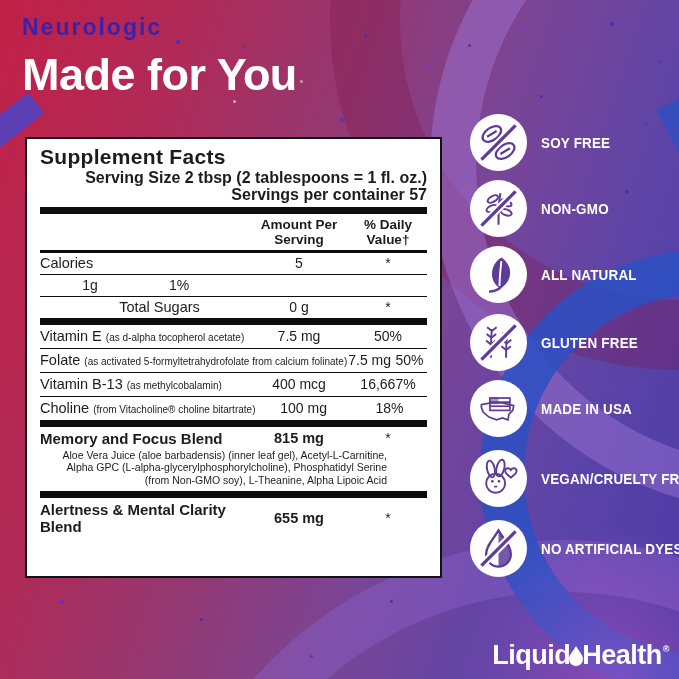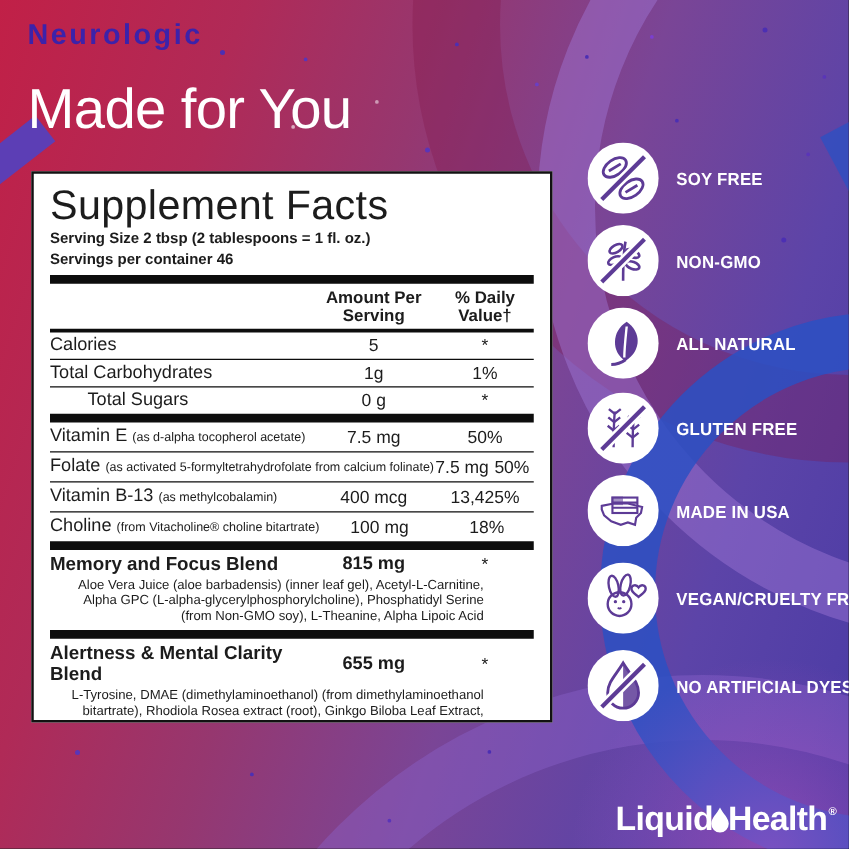--- a/index.html
+++ b/index.html
@@ -13,38 +13,38 @@
   .ring-bottom{left:150px;top:540px;width:720px;height:720px;border:52px solid rgba(140,100,205,.40);}
   .ring-blue{left:480px;top:250px;width:360px;height:360px;border:44px solid rgba(43,80,195,.85);}
   .band-blue{position:absolute;left:596px;top:210px;width:300px;height:44px;background:rgba(43,80,195,.75);transform:rotate(62deg);}
   .band-blue2{position:absolute;left:-46px;top:118px;width:92px;height:26px;background:rgba(75,67,200,.85);transform:rotate(-38deg);}
   .glow-magenta{position:absolute;left:450px;top:520px;width:300px;height:300px;
     background:radial-gradient(circle at 55% 55%,rgba(195,85,195,.50),rgba(195,85,195,0) 68%);}
   .dot{position:absolute;border-radius:50%;pointer-events:none;}
   
   .hdr{position:absolute;left:22px;top:14px;z-index:6;}
   .brand-line{font-size:23px;font-weight:bold;color:#3c22aa;letter-spacing:2px;}
-  .page-title{font-size:45px;font-weight:normal;color:#ffffff;letter-spacing:-.5px;margin-top:20px;}
+  .page-title{font-size:45px;font-weight:bold;color:#ffffff;letter-spacing:-.5px;margin-top:8px;}
   
   .panel{position:absolute;left:25px;top:137px;width:417px;height:441px;z-index:5;
     background:#fff;border:2px solid #121212;box-sizing:border-box;padding:7px 13px 0 13px;color:#1c1c1c;overflow:hidden;}
-  .p-title{font-size:33px;font-weight:normal;letter-spacing:.3px;line-height:1.08;}
-  .p-serv{font-size:12px;font-weight:bold;line-height:17px;}
+  .p-title{font-size:21px;font-weight:bold;letter-spacing:.3px;line-height:1.08;}
+  .p-serv{font-size:16px;font-weight:bold;line-height:17px;text-align:right;}
   .bar{height:7px;background:#0d0d0d;}
   .bar1{margin-top:4px;}
   .colhead{display:flex;justify-content:flex-end;align-items:center;padding:3px 0 2px 0;border-bottom:3px solid #0d0d0d;}
   .colhead .c1{width:100px;text-align:center;font-weight:bold;font-size:13.5px;line-height:1.15;}
   .colhead .c2{width:78px;text-align:center;font-weight:bold;font-size:13.5px;line-height:1.15;}
   .nrow{display:flex;align-items:center;border-bottom:1.5px solid #0d0d0d;}
   .nrow.g1{height:21px;}
   .nrow.g2{height:23px;}
   .nrow.last{border-bottom:none;}
   .nname{flex:1;font-size:14.5px;white-space:nowrap;}
   .nname .det{font-size:10px;text-align:right;}
-  .nname.indent{padding-left:30px;}
+  .nname.indent{padding-left:30px;text-align:center;}
   .namt{width:100px;text-align:center;font-size:14px;}
   .ndv{width:78px;text-align:center;font-size:14px;}
   .blend{padding-top:3px;padding-bottom:5px;}
   .blend .top{display:flex;align-items:center;justify-content:flex-end;}
   .blend .bname{flex:1;font-size:15px;font-weight:bold;}
   .blend .bamt{width:100px;text-align:center;font-size:14.5px;font-weight:bold;}
   .blend .bdv{width:78px;text-align:center;font-size:14px;}
   .bing{font-size:10.5px;line-height:12.5px;padding-top:2px;padding-right:40px;text-align:right;}
   
   .badge{position:absolute;left:470px;display:flex;align-items:center;z-index:6;}
@@ -88,34 +88,33 @@
   <div class="dot" style="left:310px;top:655px;width:3px;height:3px;background:#5a35b8"></div>
 
   <div class="hdr">
     <div class="brand-line">Neurologic</div>
     <div class="page-title">Made for You</div>
   </div>
 
   <div class="panel">
     <div class="p-title">Supplement Facts</div>
     <div class="p-serv">Serving Size 2 tbsp (2 tablespoons = 1 fl. oz.)</div>
-    <div class="p-serv">Servings per container 46</div>
+    <div class="p-serv">Servings per container 57</div>
     <div class="bar bar1"></div>
     <div class="colhead">
       <div class="c1">Amount Per Serving</div>
       <div class="c2">% Daily Value†</div>
     </div>
 
     <div class="nrow g1">
       <div class="nname">Calories</div>
       <div class="namt">5</div>
       <div class="ndv">*</div>
     </div>
     <div class="nrow g1">
-      <div class="nname">Total Carbohydrates</div>
       <div class="namt">1g</div>
       <div class="ndv">1%</div>
     </div>
     <div class="nrow g1 last">
       <div class="nname indent">Total Sugars</div>
       <div class="namt">0 g</div>
       <div class="ndv">*</div>
     </div>
     <div class="bar"></div>
 
@@ -125,21 +124,21 @@
       <div class="ndv">50%</div>
     </div>
     <div class="nrow g2">
       <div class="nname"><span>Folate</span> <span class="det">(as activated 5-formyltetrahydrofolate from calcium folinate)</span></div>
       <div class="namt">7.5 mg</div>
       <div class="ndv">50%</div>
     </div>
     <div class="nrow g2">
       <div class="nname"><span>Vitamin B-13</span> <span class="det">(as methylcobalamin)</span></div>
       <div class="namt">400 mcg</div>
-      <div class="ndv">13,425%</div>
+      <div class="ndv">16,667%</div>
     </div>
     <div class="nrow g2 last">
       <div class="nname"><span>Choline</span> <span class="det">(from Vitacholine® choline bitartrate)</span></div>
       <div class="namt">100 mg</div>
       <div class="ndv">18%</div>
     </div>
     <div class="bar"></div>
 
     <div class="blend">
       <div class="top">
@@ -150,21 +149,20 @@
       <div class="bing">Aloe Vera Juice (aloe barbadensis) (inner leaf gel), Acetyl-L-Carnitine, Alpha GPC (L-alpha-glycerylphosphorylcholine), Phosphatidyl Serine (from Non-GMO soy), L-Theanine, Alpha Lipoic Acid</div>
     </div>
     <div class="bar"></div>
 
     <div class="blend">
       <div class="top">
         <div class="bname">Alertness &amp; Mental Clarity Blend</div>
         <div class="bamt">655 mg</div>
         <div class="bdv">*</div>
       </div>
-      <div class="bing">L-Tyrosine, DMAE (dimethylaminoethanol) (from dimethylaminoethanol bitartrate), Rhodiola Rosea extract (root), Ginkgo Biloba Leaf Extract, Huperzine A (Club serrata)</div>
     </div>
 
   </div>
 
   <div class="badge" style="top:114px">
     <svg class="bcirc" viewBox="0 0 60 60">
       <circle cx="30" cy="30" r="30" fill="#fff"></circle>
       <g stroke="#5d3b96" stroke-width="2.4" fill="none">
         <ellipse cx="23" cy="21" rx="11" ry="6.5" transform="rotate(-35 23 21)"></ellipse>
         <ellipse cx="37" cy="39" rx="11" ry="6.5" transform="rotate(-35 37 39)"></ellipse>

